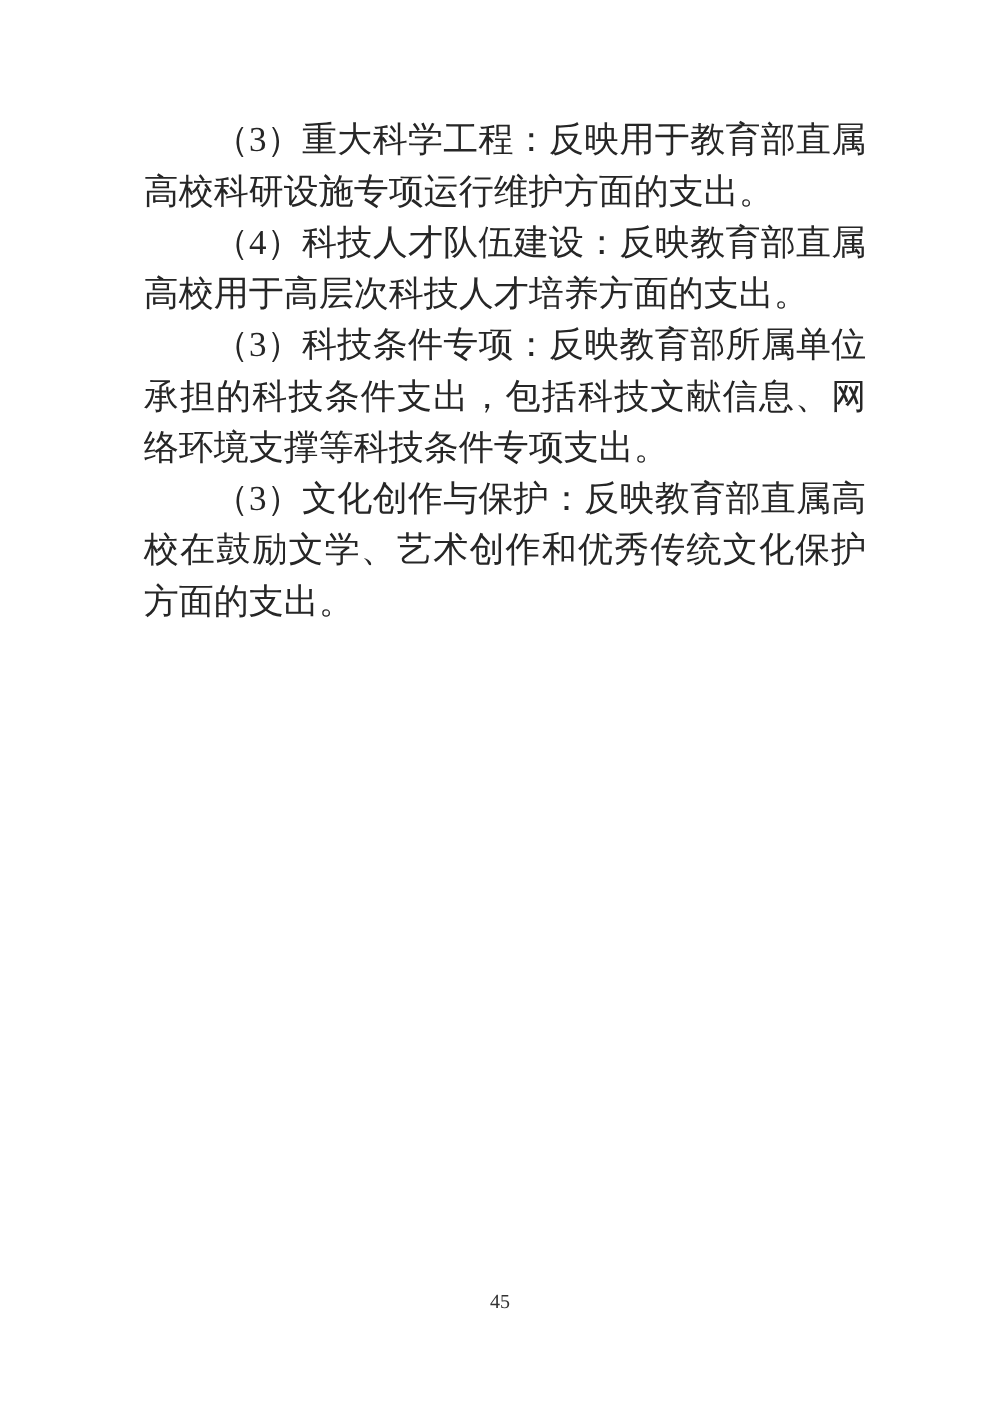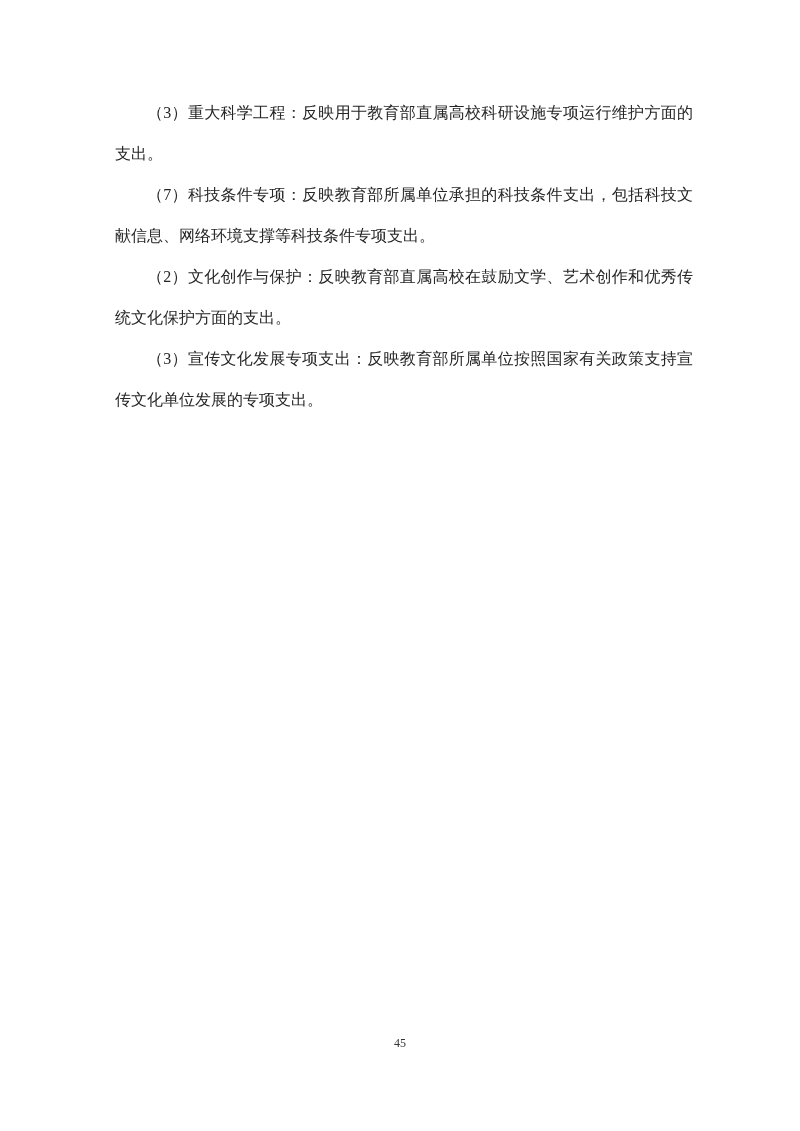--- a/index.html
+++ b/index.html
@@ -14,44 +14,44 @@
     background: #ffffff;
     font-family: "Liberation Serif", "DejaVu Serif", serif;
     color: #262626;
     overflow: hidden;
   }
   .body-text {
     position: absolute;
     left: 115px;
     top: 92px;
     width: 578px;
-    font-size: 16px;
+    font-size: 28px;
     line-height: 41px;
     text-align: justify;
   }
   .body-text p {
     margin: 0;
     padding: 0;
     text-indent: 2em;
     word-break: break-all;
   }
   .page-number {
     position: absolute;
     left: 0;
     bottom: 80px;
     width: 100%;
     text-align: center;
-    font-size: 12px;
+    font-size: 16px;
     color: #333333;
   }
 </style>
 </head>
 <body>
 
 <div class="page">
   <div class="body-text" id="paragraph-container">
       <p>（3）重大科学工程：反映用于教育部直属高校科研设施专项运行维护方面的支出。</p>
-      <p>（7）科技条件专项：反映教育部所属单位承担的科技条件支出，包括科技文献信息、网络环境支撑等科技条件专项支出。</p>
-      <p>（2）文化创作与保护：反映教育部直属高校在鼓励文学、艺术创作和优秀传统文化保护方面的支出。</p>
-      <p>（3）宣传文化发展专项支出：反映教育部所属单位按照国家有关政策支持宣传文化单位发展的专项支出。</p>
+      <p>（4）科技人才队伍建设：反映教育部直属高校用于高层次科技人才培养方面的支出。</p>
+      <p>（3）科技条件专项：反映教育部所属单位承担的科技条件支出，包括科技文献信息、网络环境支撑等科技条件专项支出。</p>
+      <p>（3）文化创作与保护：反映教育部直属高校在鼓励文学、艺术创作和优秀传统文化保护方面的支出。</p>
     </div>
   <div class="page-number">45</div>
 </div>
 
 </body></html>

